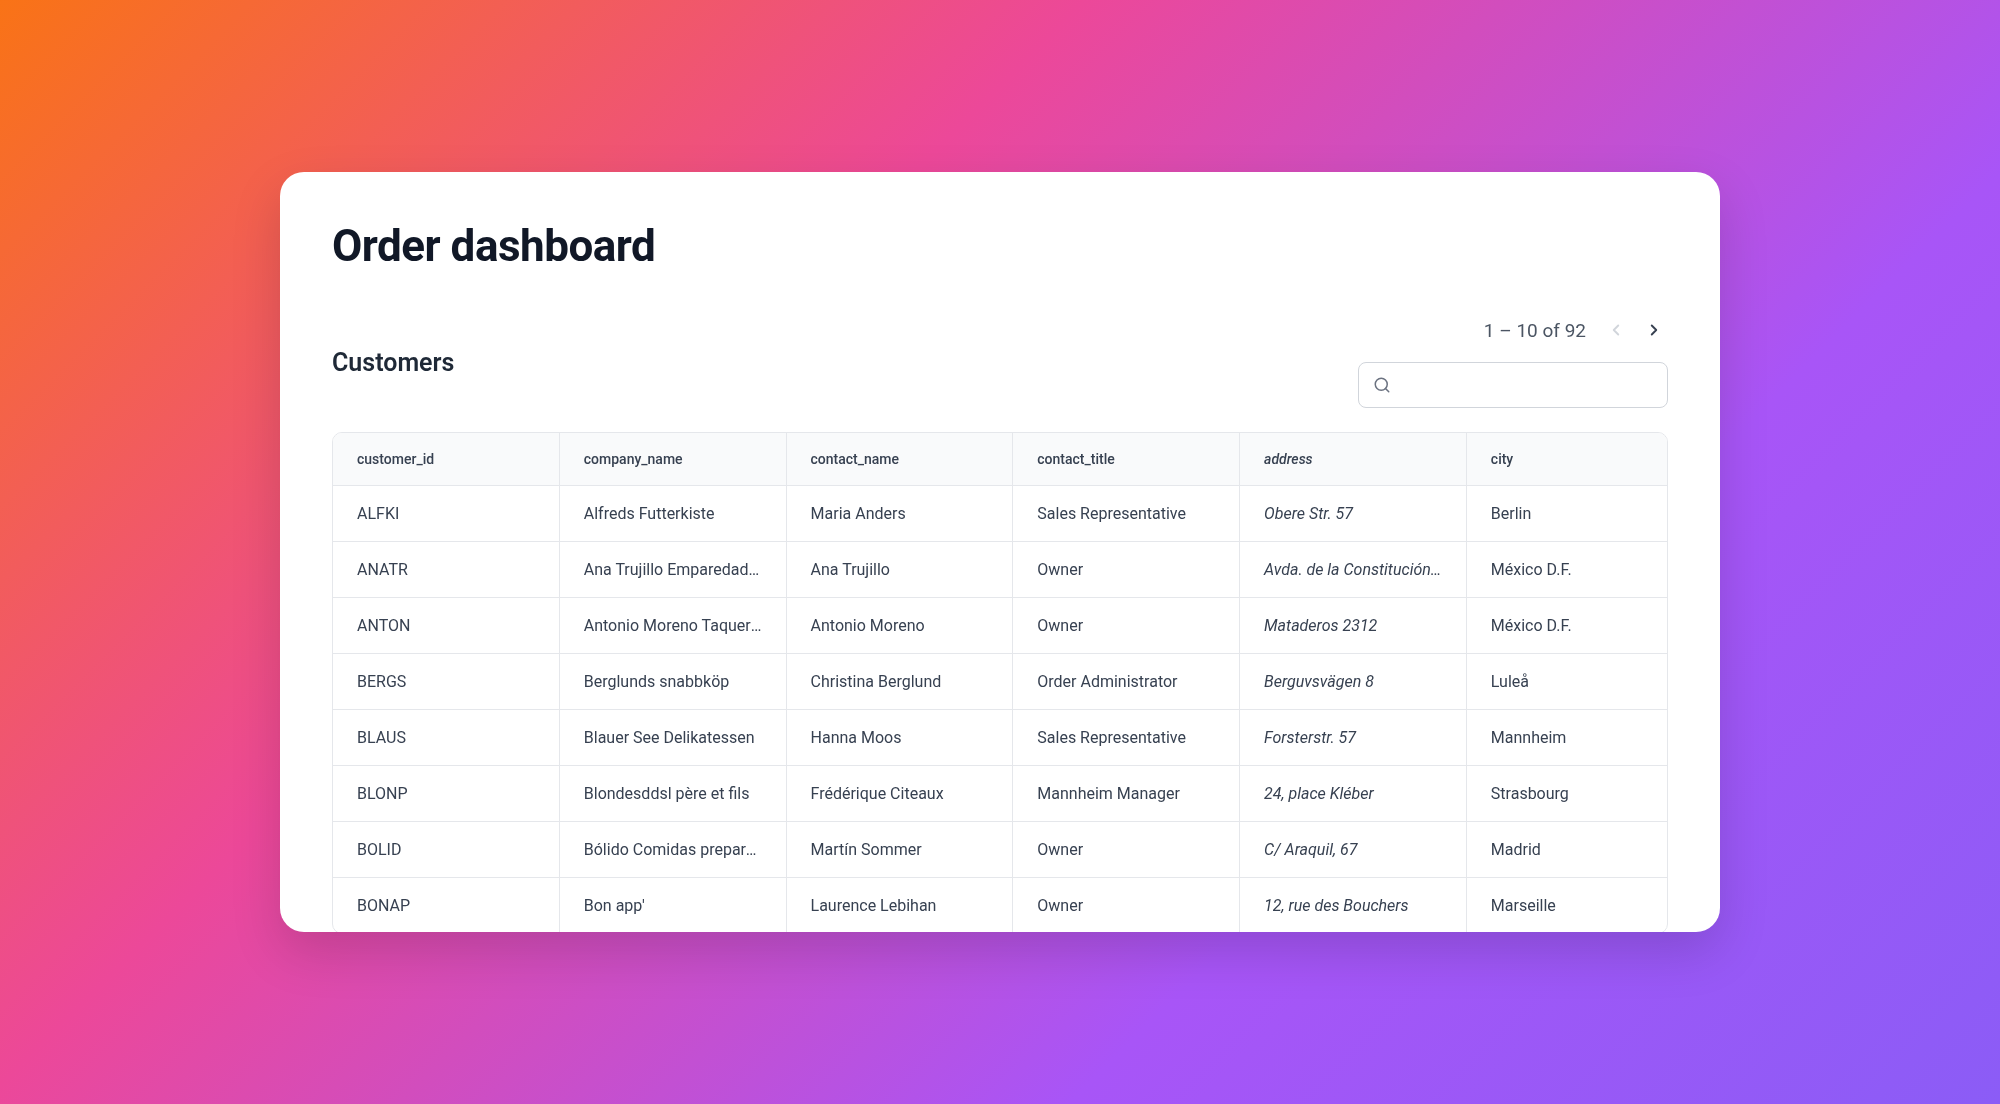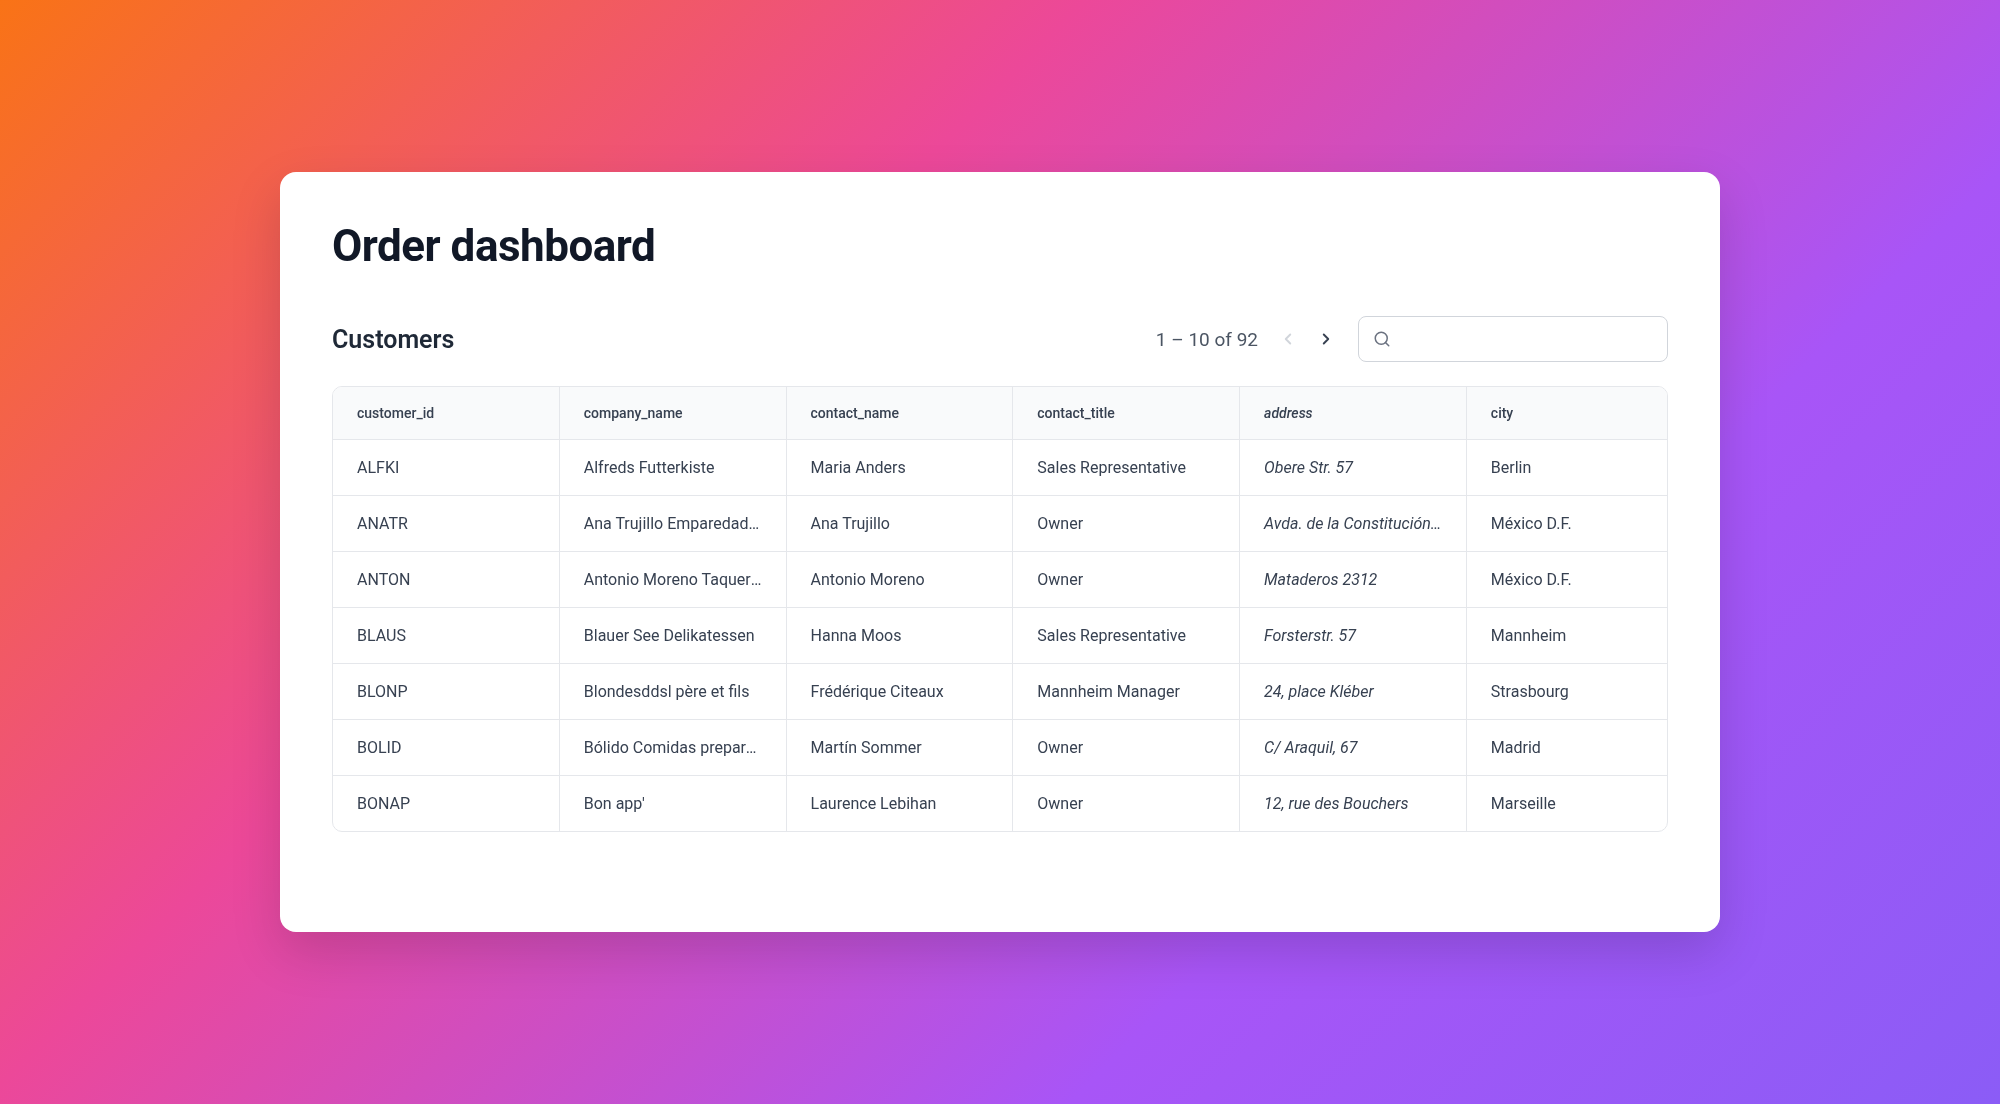--- a/index.html
+++ b/index.html
@@ -14,21 +14,21 @@
       height: 1104px;
       background: linear-gradient(135deg, #f97316 0%, #ec4899 35%, #a855f7 70%, #8b5cf6 100%);
       display: flex;
       align-items: center;
       justify-content: center;
       padding: 170px 280px;
     }
 
     .card {
       background: #ffffff;
-      border-radius: 16px;
+      border-radius: 24px;
       width: 100%;
       height: 760px;
       overflow: hidden;
       padding: 48px 52px 0 52px;
       box-shadow: 0 20px 50px rgba(0,0,0,0.15);
     }
 
     .page-title {
       font-size: 44px;
       font-weight: 700;
@@ -45,22 +45,23 @@
     }
 
     .subtitle {
       font-size: 25px;
       font-weight: 600;
       color: #1f2937;
     }
 
     .right-controls {
       display: flex;
-      align-items: center;
+      align-items: flex-end;
       gap: 18px;
+      flex-direction: column;
     }
 
     .pagination {
       display: flex;
       align-items: center;
       gap: 10px;
     }
 
     .pagination-text {
       font-size: 19px;
@@ -223,20 +224,28 @@
         </tr>
         <tr>
           <td class="col-customer_id">ANTON</td>
           <td class="col-company_name">Antonio Moreno Taquería</td>
           <td class="col-contact_name">Antonio Moreno</td>
           <td class="col-contact_title">Owner</td>
           <td class="col-address">Mataderos 2312</td>
           <td class="col-city">México D.F.</td>
         </tr>
         <tr>
+          <td class="col-customer_id">BERGS</td>
+          <td class="col-company_name">Berglunds snabbköp</td>
+          <td class="col-contact_name">Christina Berglund</td>
+          <td class="col-contact_title">Order Administrator</td>
+          <td class="col-address">Berguvsvägen 8</td>
+          <td class="col-city">Luleå</td>
+        </tr>
+        <tr>
           <td class="col-customer_id">BLAUS</td>
           <td class="col-company_name">Blauer See Delikatessen</td>
           <td class="col-contact_name">Hanna Moos</td>
           <td class="col-contact_title">Sales Representative</td>
           <td class="col-address">Forsterstr. 57</td>
           <td class="col-city">Mannheim</td>
         </tr>
         <tr>
           <td class="col-customer_id">BLONP</td>
           <td class="col-company_name">Blondesddsl père et fils</td>

